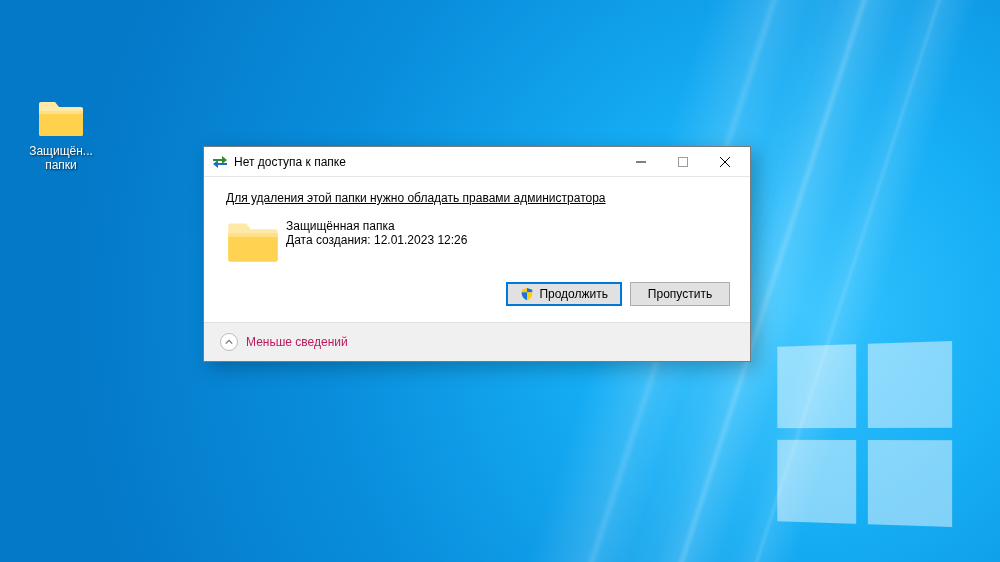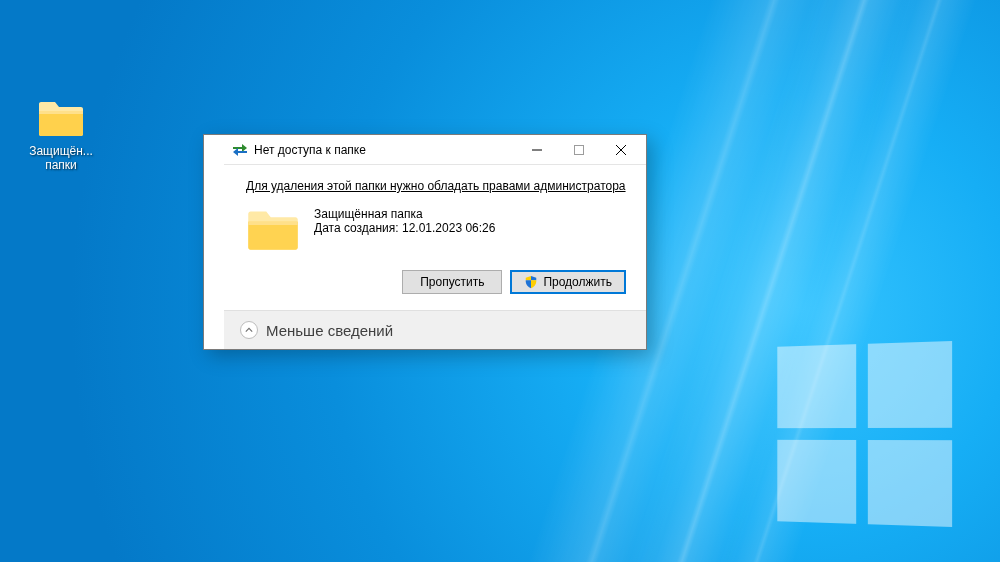--- a/index.html
+++ b/index.html
@@ -63,26 +63,25 @@
     .desktop-item .label {
       margin-top: 3px;
       line-height: 14px;
       word-break: break-word;
     }
 
     
     .dialog {
       position: absolute;
       left: 203px;
-      top: 134px;
-      width: 444px;
+      top: 146px;
+      width: 548px;
       background: #fff;
       border: 1px solid #7a7a7a;
       box-shadow: 6px 6px 18px rgba(0,0,0,.25);
-      padding-left: 20px;
     }
     .titlebar {
       height: 30px;
       display: flex;
       align-items: center;
       padding: 0 4px 0 8px;
       background: #fff;
       border-bottom: 1px solid #e5e5e5;
     }
     .titlebar .app-icon {
@@ -117,21 +116,21 @@
       font-size: 12px;
       color: #000;
     }
     .msg {
       margin-bottom: 14px;
       text-decoration: underline;
     }
     .folder-row {
       display: flex;
       align-items: flex-start;
-      gap: 14px;
+      gap: 6px;
       margin-bottom: 18px;
     }
     .folder-row .big-folder {
       width: 54px;
       flex: none;
     }
     .folder-info .fname { }
     .folder-info .fdate { }
 
     .buttons {
@@ -160,22 +159,22 @@
       width: 14px; height: 14px; flex: none;
     }
 
     .footer {
       border-top: 1px solid #e0e0e0;
       background: #f0f0f0;
       padding: 10px 16px;
       display: flex;
       align-items: center;
       gap: 8px;
-      font-size: 15px;
-      color: #404040;
+      font-size: 12px;
+      color: #be185d;
       cursor: pointer;
     }
     .chev {
       width: 18px; height: 18px;
       border: 1px solid #bdbdbd;
       border-radius: 50%;
       display: flex;
       align-items: center;
       justify-content: center;
       color: #707070;
@@ -242,39 +241,39 @@
       <div class="msg">Для удаления этой папки нужно обладать правами администратора</div>
 
       <div class="folder-row">
         <svg class="big-folder" viewBox="0 0 48 40">
           <path d="M2 6c0-1.1.9-2 2-2h14l4 5h22c1.1 0 2 .9 2 2v25c0 1.1-.9 2-2 2H4c-1.1 0-2-.9-2-2V6z" fill="#ffe9a6"></path>
           <path d="M2 13h44v23c0 1.1-.9 2-2 2H4c-1.1 0-2-.9-2-2V13z" fill="#ffd351"></path>
           <path d="M2 13h44v3H2z" fill="#ffe08a"></path>
         </svg>
         <div class="folder-info">
           <div class="fname">Защищённая папка</div>
-          <div class="fdate">Дата создания: 12.01.2023 06:26</div>
+          <div class="fdate">Дата создания: 12.01.2023 12:26</div>
         </div>
       </div>
 
       <div class="buttons">
-        <button class="btn">
-          <span>Пропустить</span>
-        </button>
         <button class="btn primary">
           <span class="shield">
             <svg viewBox="0 0 16 16">
               <path d="M8 1l6 2v3H8z" fill="#1e73d6"></path>
               <path d="M8 1L2 3v3h6z" fill="#ffce00"></path>
               <path d="M2 6h6v9C5 14 2 11 2 7z" fill="#1e73d6"></path>
               <path d="M8 6h6v1c0 4-3 7-6 8z" fill="#ffce00"></path>
             </svg>
           </span>
           <span>Продолжить</span>
         </button>
+        <button class="btn">
+          <span>Пропустить</span>
+        </button>
       </div>
     </div>
 
     <div class="footer">
       <span class="chev">
         <svg viewBox="0 0 10 10">
             <path d="M1 7l4-4 4 4" fill="none" stroke="currentColor" stroke-width="1.4"></path>
           </svg>
       </span>
       <span>Меньше сведений</span>

